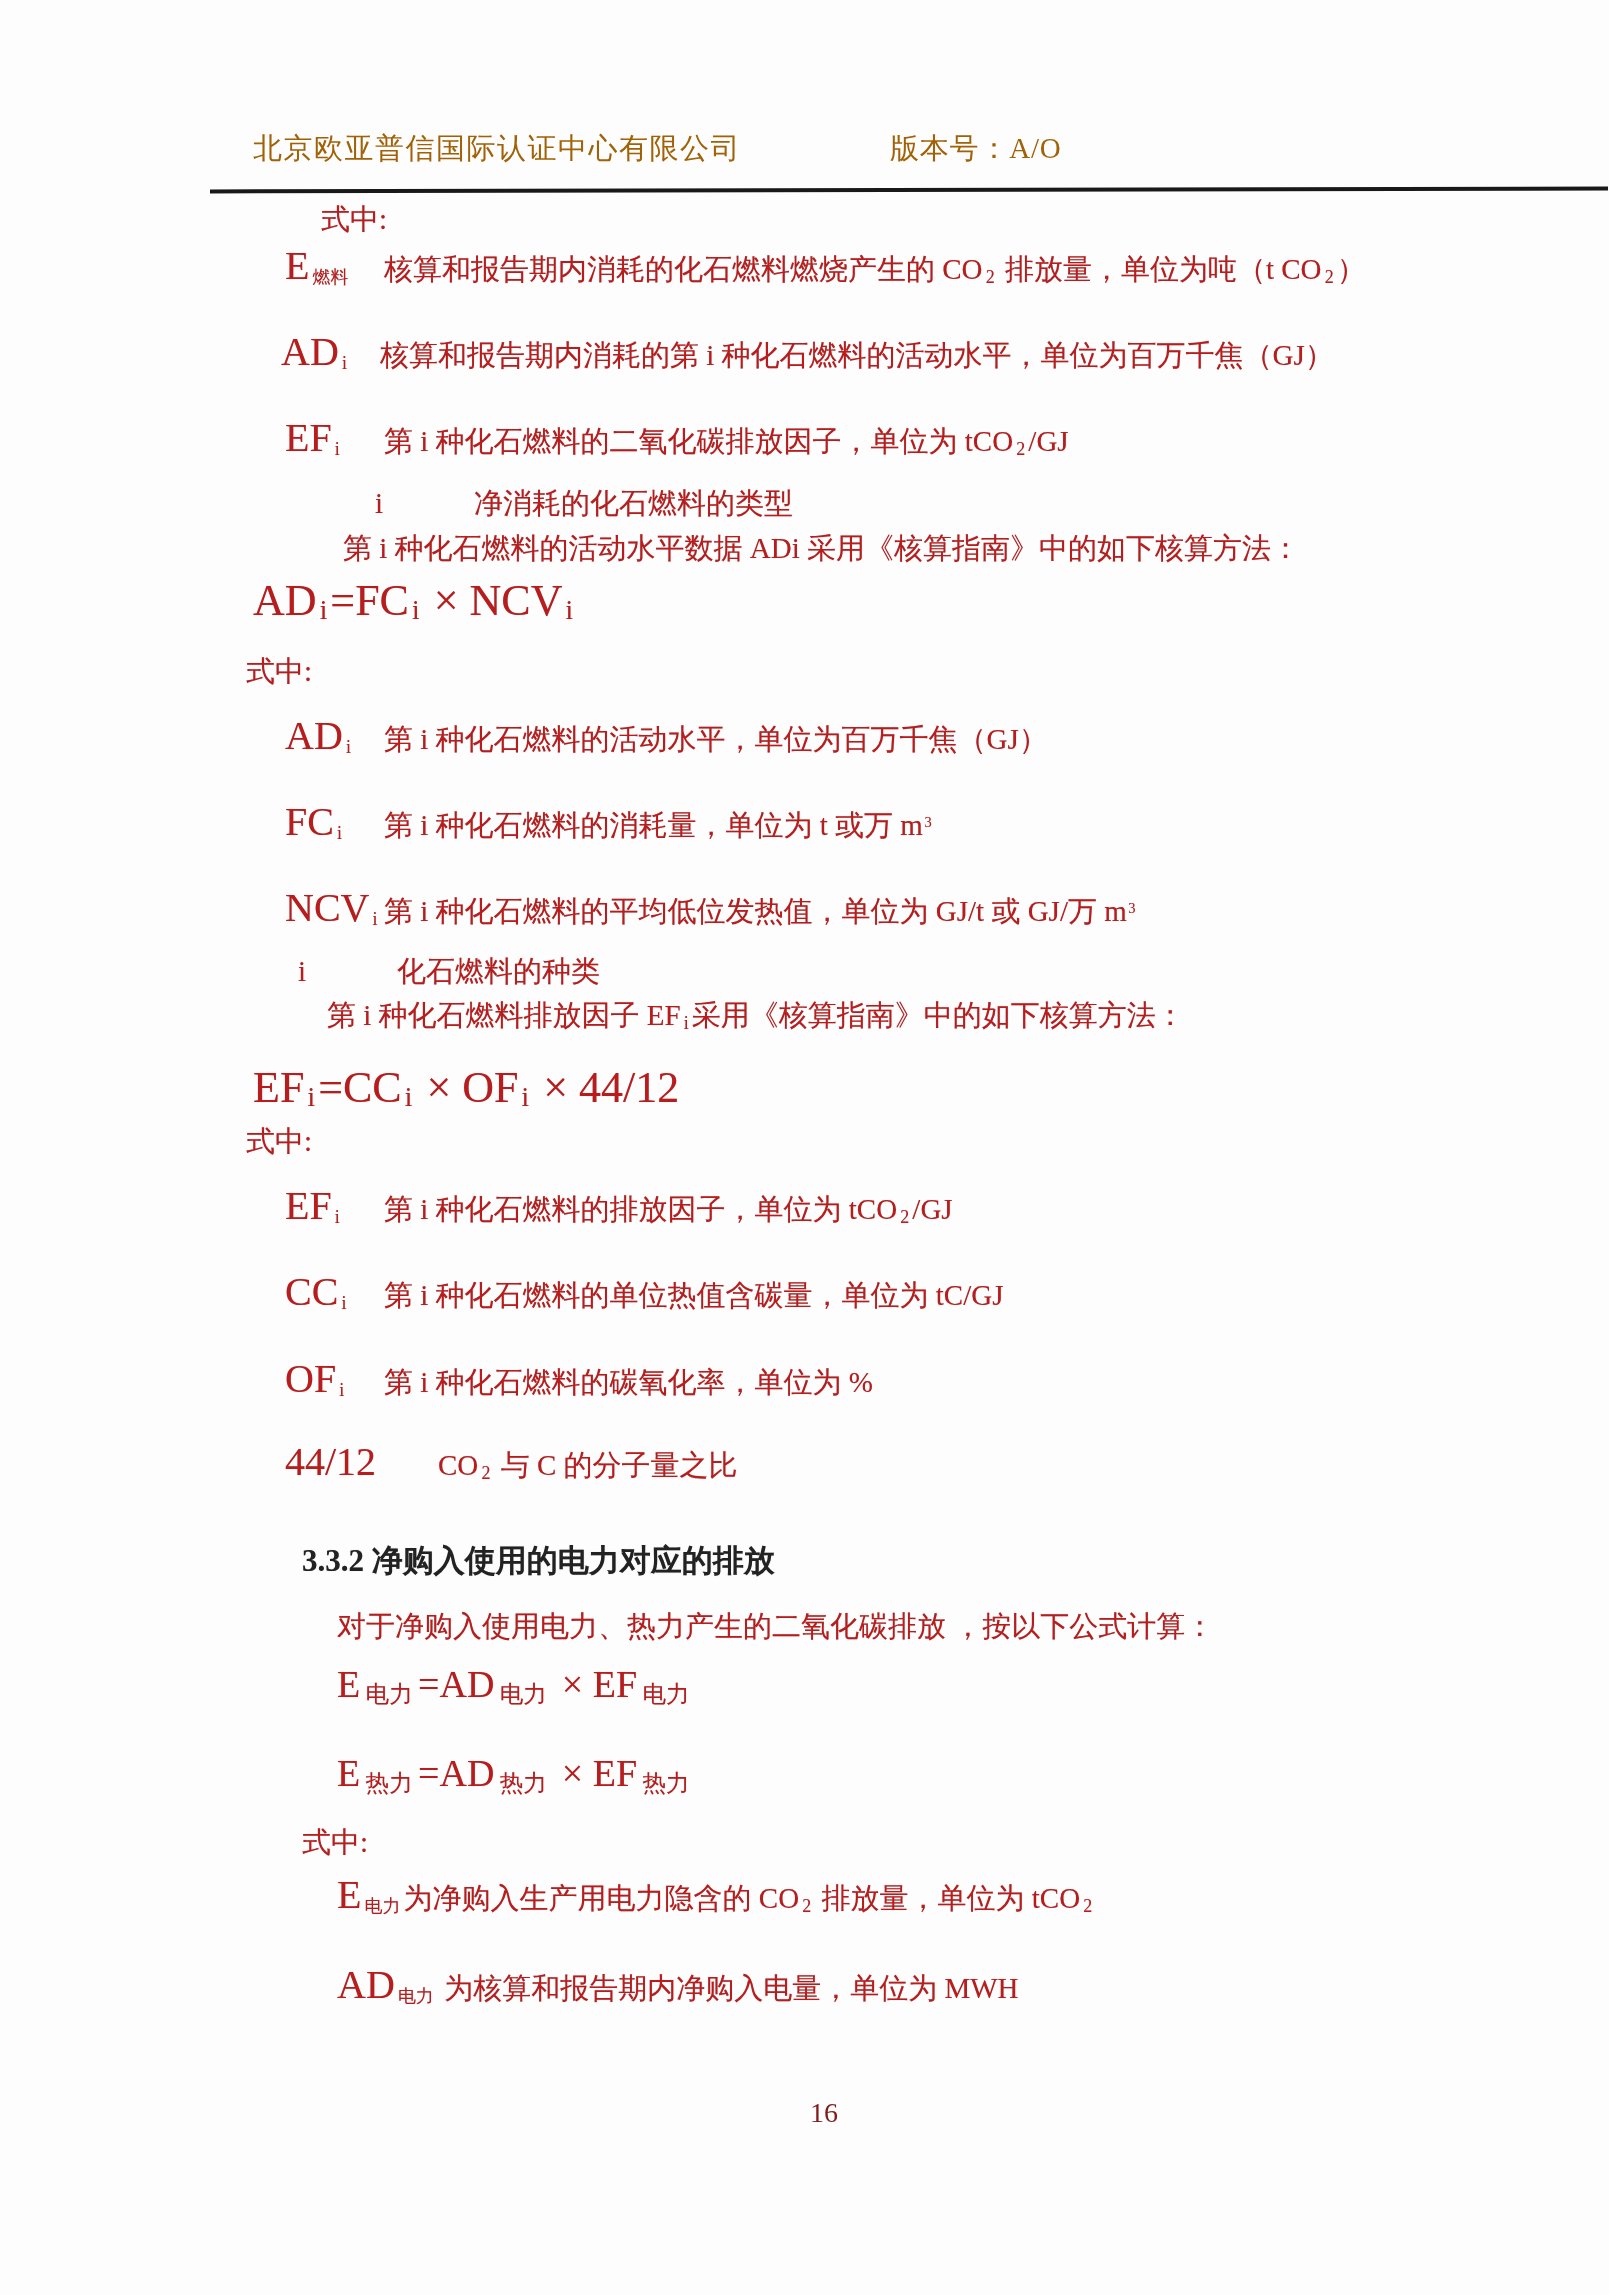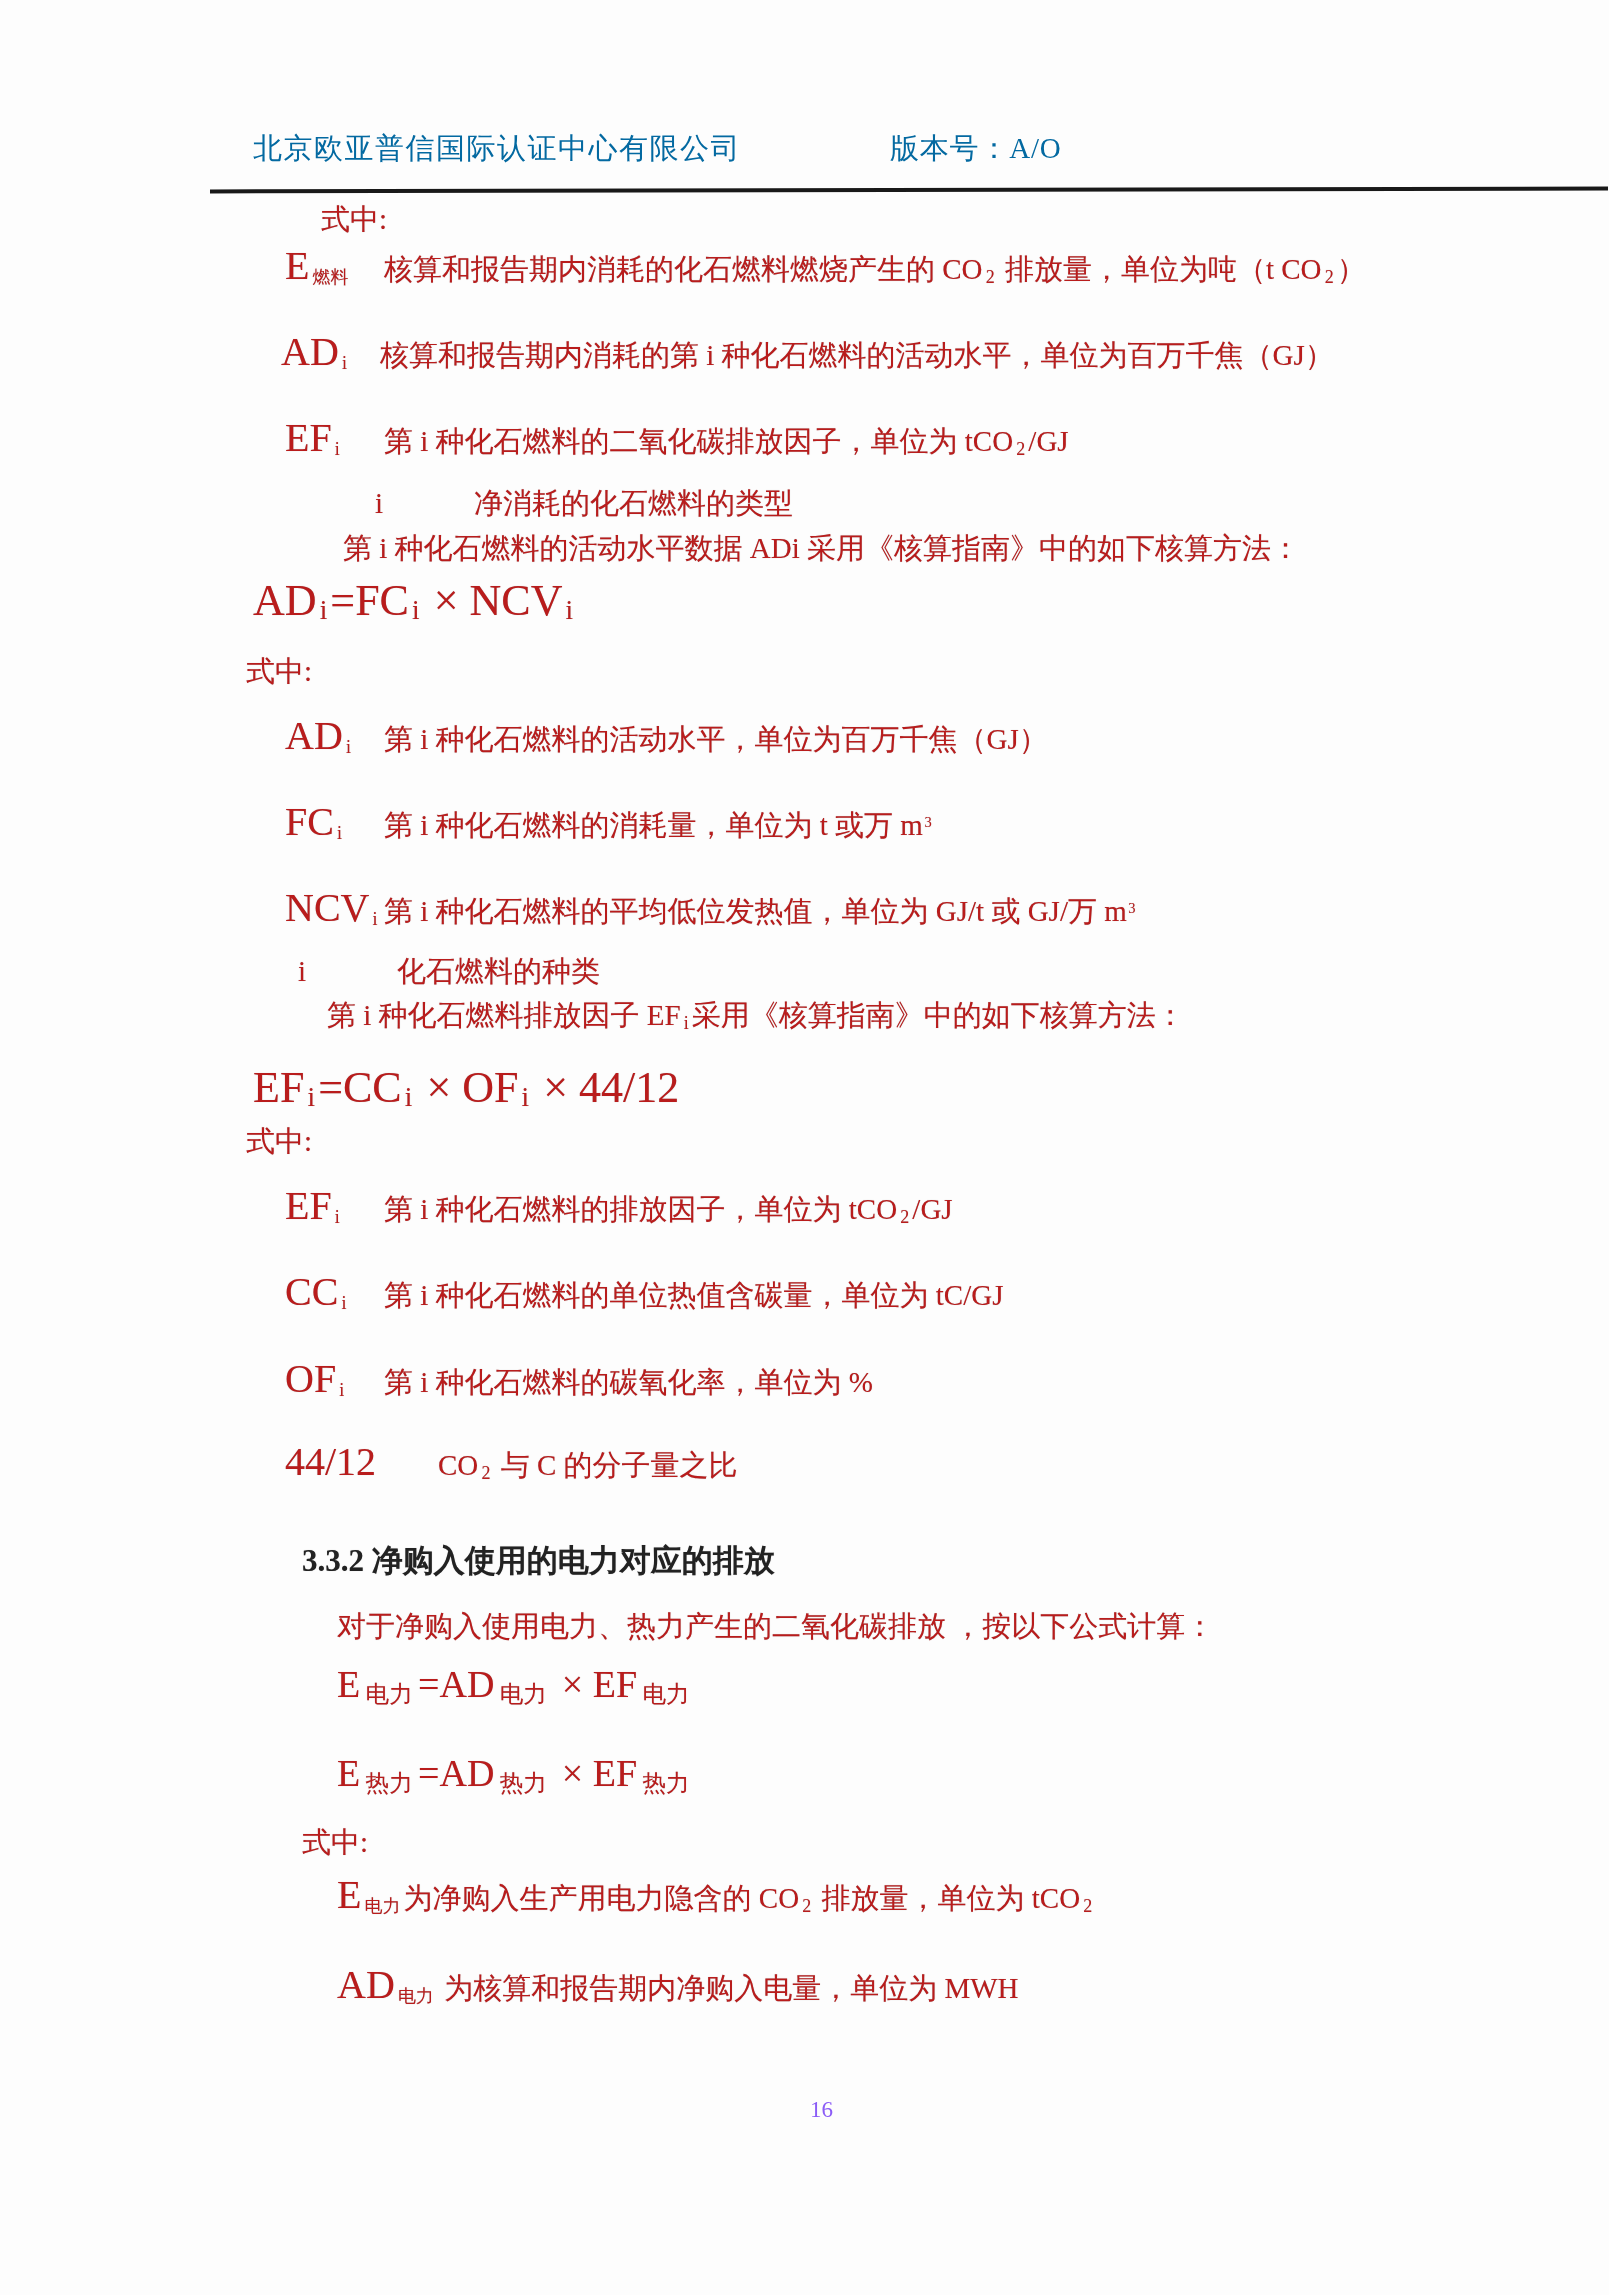--- a/index.html
+++ b/index.html
@@ -5,21 +5,21 @@
   html,body{margin:0;padding:0;}
   body{
     width:1609px;height:2295px;position:relative;
     background:#fcfcfc;
     font-family:"Liberation Serif","DejaVu Serif",serif;
     color:#2b2b2b;
     overflow:hidden;
   }
   .page{position:absolute;inset:0;background:#fdfdfd;}
   
-  .hdr{position:absolute;white-space:nowrap;font-size:29px;color:#0369a1;}
+  .hdr{position:absolute;white-space:nowrap;font-size:29px;color:#a16207;}
   [data-name="header-company"]{left:253px;top:129px;letter-spacing:1.5px;}
   [data-name="header-version"]{left:890px;top:129px;letter-spacing:0.8px;}
   [data-name="header-rule"]{
     position:absolute;left:210px;top:188px;width:1398px;height:3.8px;
     background:#191919;transform:rotate(-0.12deg);
   }
   
   .line{position:absolute;white-space:nowrap;font-size:29px;color:#b91c1c;
         text-shadow:0 0 0.8px rgba(40,40,40,0.35);}
   .big{font-family:"Liberation Serif","DejaVu Serif",serif;font-size:40px;line-height:1;}
@@ -50,21 +50,21 @@
   [data-name="term-4412"]{left:253px;top:1442px;}
   [data-name="term-4412"] .tlabel{min-width:153px;}
   [data-name="heading-332"]{left:302px;top:1540px;font-weight:700;font-size:31px;color:#222;}
   [data-name="para-3"]{left:337px;top:1607px;}
   [data-name="formula-e-elec"]{left:337px;top:1662px;font-size:38px;}
   [data-name="formula-e-heat"]{left:337px;top:1751px;font-size:38px;}
   [data-name="formula-e-elec"] .sub,[data-name="formula-e-heat"] .sub{margin:0 5.4px;}
   [data-name="shizhong-4"]{left:302px;top:1823px;}
   [data-name="def-e-elec"]{left:337px;top:1875px;}
   [data-name="def-ad-elec"]{left:337px;top:1965px;}
-  [data-name="page-number"]{position:absolute;left:810px;top:2097px;font-size:23px;color:#8b5cf6;}
+  [data-name="page-number"]{position:absolute;left:810px;top:2097px;font-size:28px;color:#7f1d1d;}
 </style>
 </head>
 <body style="background: rgb(253, 253, 253);">
 
 <div class="page" data-name="document-page">
   <div class="hdr" data-name="header-company">北京欧亚普信国际认证中心有限公司</div>
   <div class="hdr" data-name="header-version">版本号：A/O</div>
   <div data-name="header-rule"></div>
   <div id="doc-lines" data-name="document-body">
       <div class="line" data-name="shizhong-1"><span>式中:</span></div>

